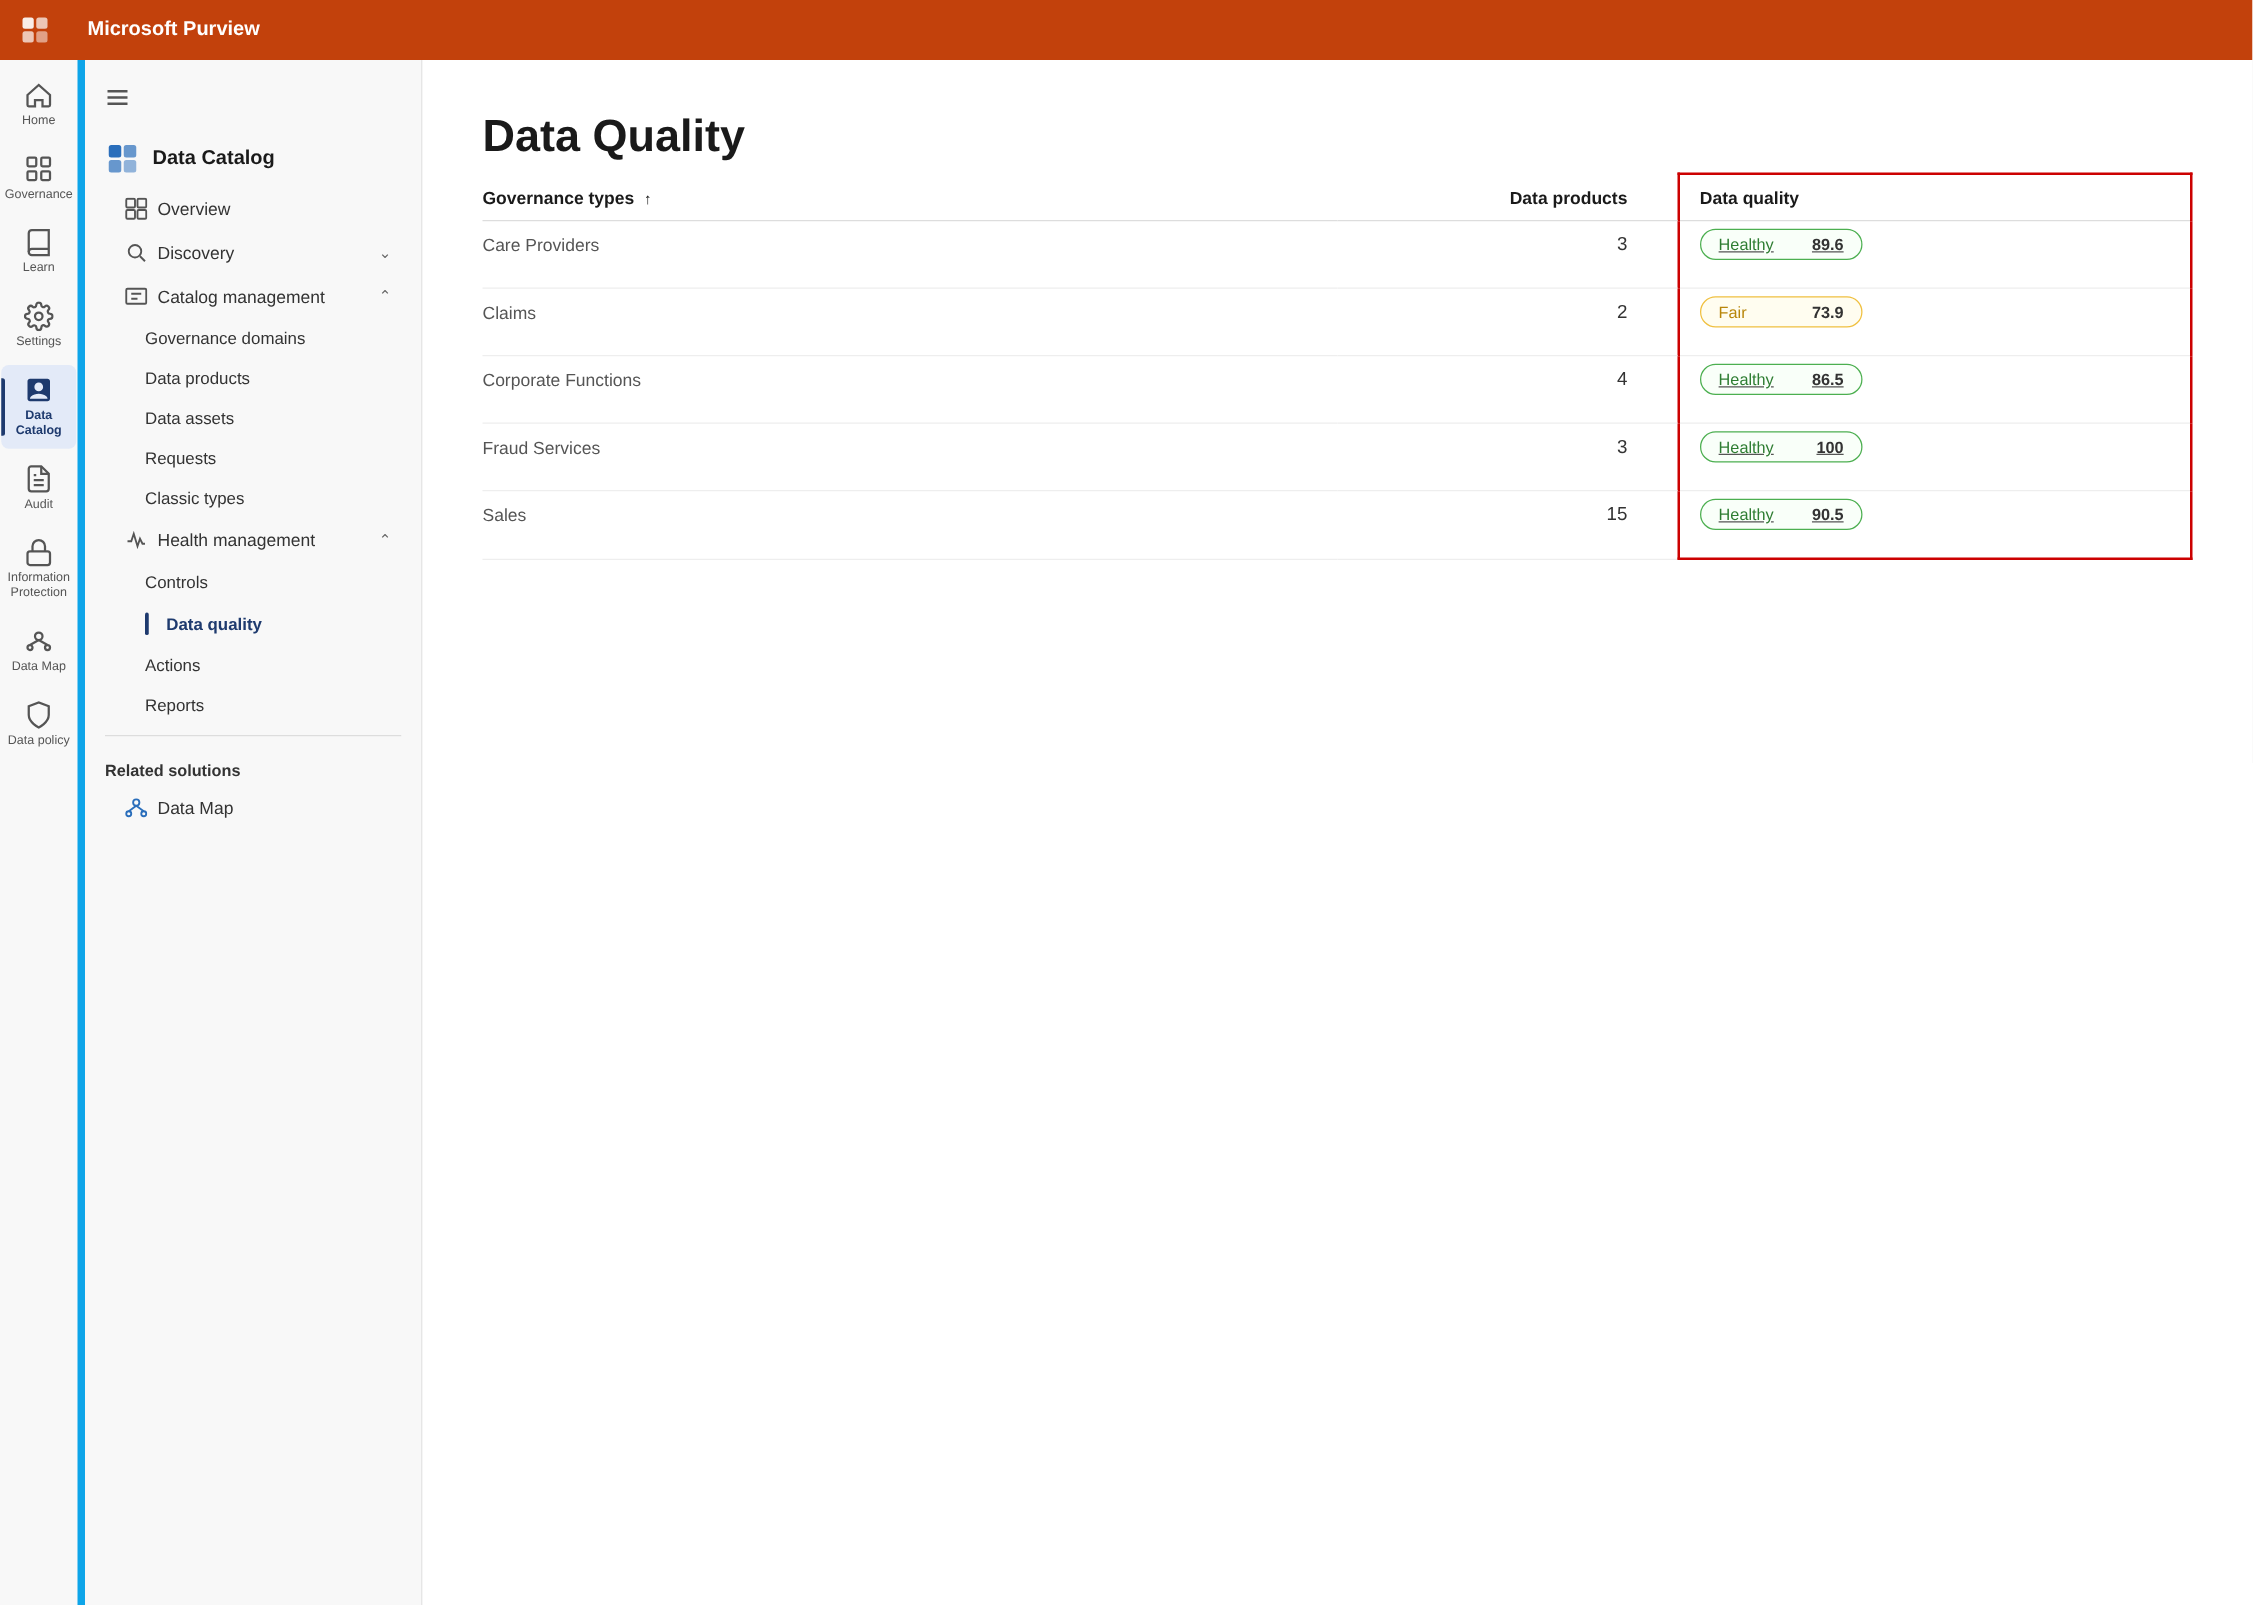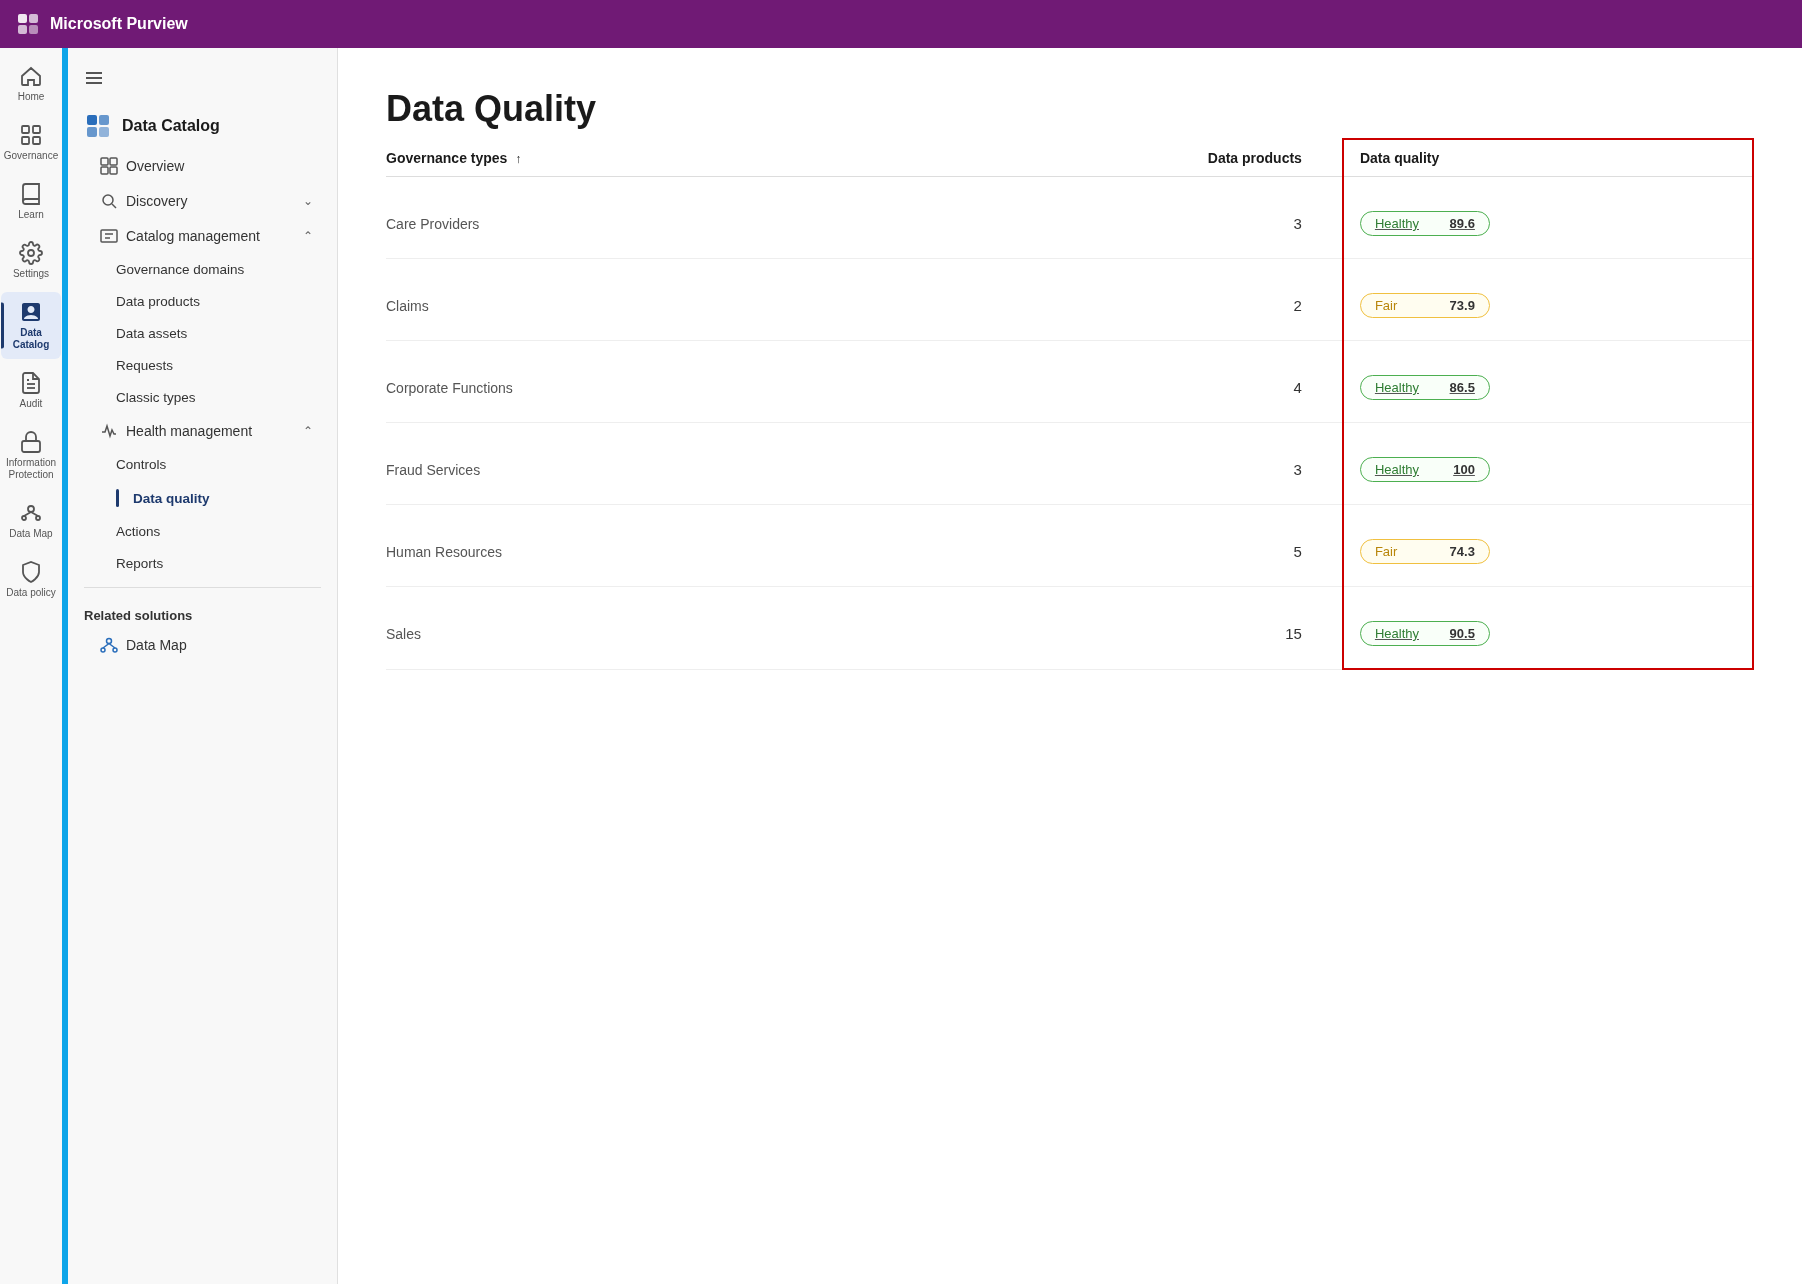--- a/index.html
+++ b/index.html
@@ -1,28 +1,29 @@
 <!DOCTYPE html>
 <html><head>
   <meta charset="utf-8">
   <style>
     * { box-sizing: border-box; margin: 0; padding: 0; }
     body { font-family: 'Segoe UI', Arial, sans-serif; background: #f5f5f5; display: flex; flex-direction: column; height: 100vh; overflow: hidden; }
 
     
     .top-bar {
-      background: #701a75;
+      background: #c2410c;
       color: white;
       height: 48px;
       display: flex;
       align-items: center;
       padding: 0 16px;
       font-size: 16px;
       font-weight: 600;
       flex-shrink: 0;
+      gap: 20px;
     }
     .top-bar-logo {
       width: 24px;
       height: 24px;
       margin-right: 10px;
     }
 
     
     .main-layout {
       display: flex;
@@ -212,21 +213,21 @@
     .data-table th.col-quality {
       width: 30%;
       padding-left: 16px;
     }
     .sort-arrow {
       display: inline-block;
       margin-left: 4px;
       font-size: 12px;
     }
     .data-table td {
-      padding: 34px 16px 22px 0;
+      padding: 6px 16px 22px 0;
       border-bottom: 1px solid #eee;
       font-size: 14px;
       color: #555;
       vertical-align: middle;
     }
     .data-table td.col-products {
       text-align: right;
       padding-right: 40px;
       font-size: 15px;
       color: #333;
@@ -517,28 +518,20 @@
           </tr>
           <tr>
             <td class="col-domain">Fraud Services</td>
             <td class="col-products">3</td>
             <td class="col-quality" style="border-left: 2.5px solid rgb(204, 0, 0); border-right: 2.5px solid rgb(204, 0, 0);"><div class="quality-badge healthy">
                 <span class="badge-label healthy">Healthy</span>
                 <span class="badge-score">100</span>
               </div></td>
           </tr>
           <tr>
-            <td class="col-domain">Human Resources</td>
-            <td class="col-products">5</td>
-            <td class="col-quality" style="border-left: 2.5px solid rgb(204, 0, 0); border-right: 2.5px solid rgb(204, 0, 0);"><div class="quality-badge fair">
-                <span class="badge-label fair">Fair</span>
-                <span class="badge-score">74.3</span>
-              </div></td>
-          </tr>
-          <tr>
             <td class="col-domain">Sales</td>
             <td class="col-products">15</td>
             <td class="col-quality" style="border-bottom: 2.5px solid rgb(204, 0, 0); border-left: 2.5px solid rgb(204, 0, 0); border-right: 2.5px solid rgb(204, 0, 0);"><div class="quality-badge healthy">
                 <span class="badge-label healthy">Healthy</span>
                 <span class="badge-score">90.5</span>
               </div></td>
           </tr>
         </tbody>
     </table>
 

